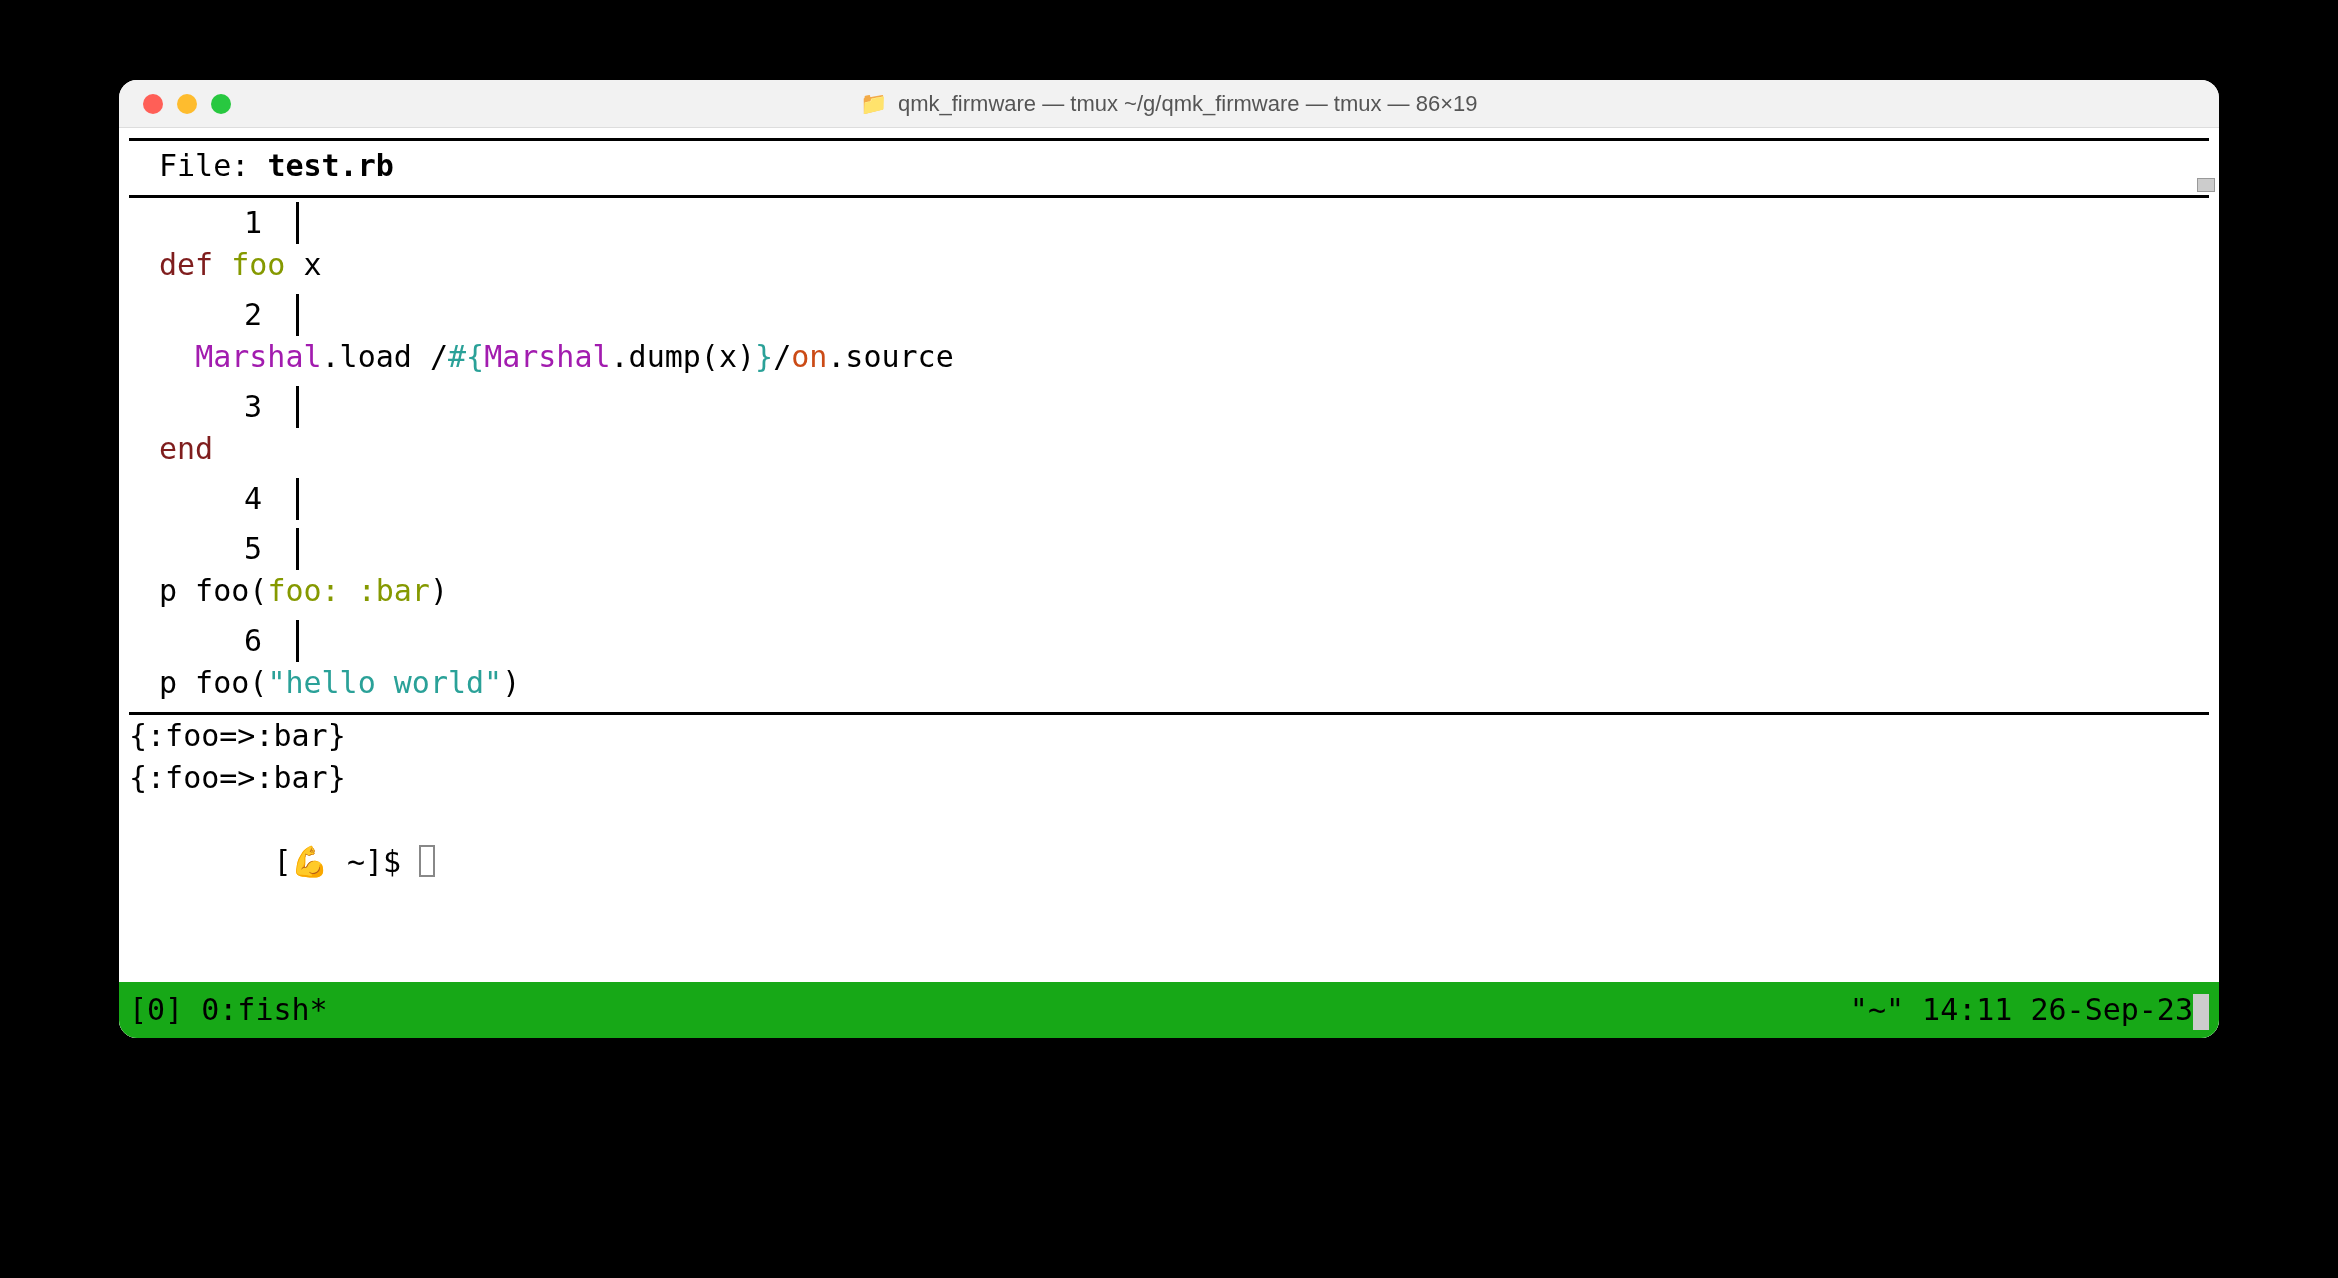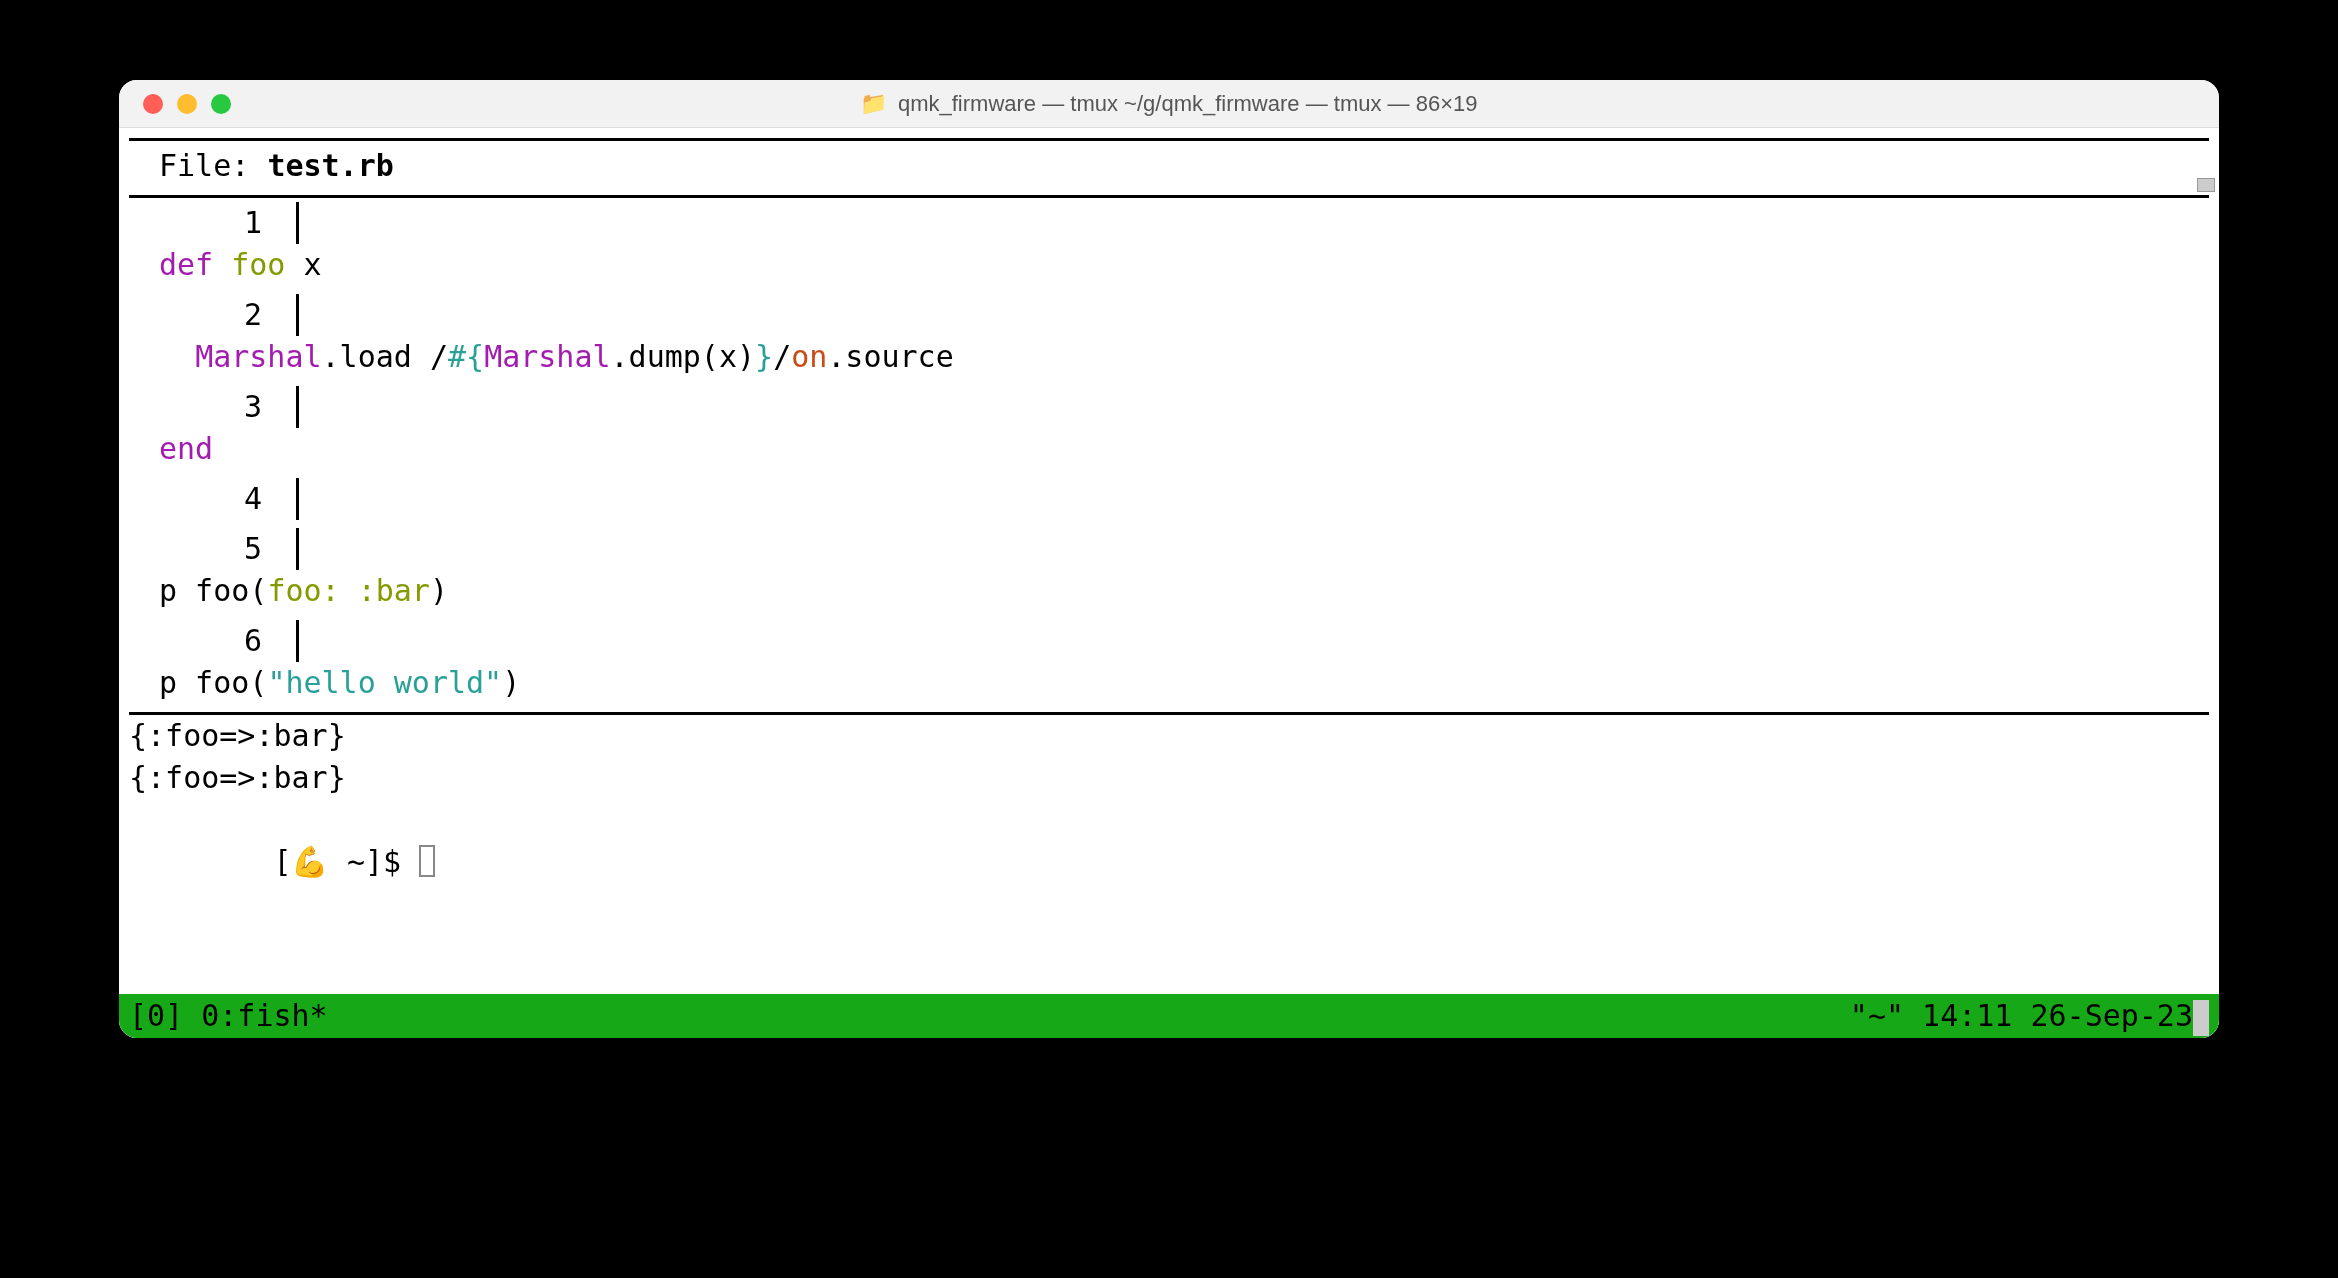--- a/index.html
+++ b/index.html
@@ -73,21 +73,21 @@
     }
     .line {
       white-space: pre;
       padding: 0 10px;
     }
     .prompt-bracket { color: #000; }
     .prompt-path { color: #000; }
     .cmd-blue { color: #3b9dd8; }
     .cmd-cyan { color: #2aa198; }
     .cmd-cyan-u { color: #3b9dd8; text-decoration: underline; text-underline-offset: 4px; }
-    .magenta { color: #a21caf; }
+    .magenta { color: #7f1d1d; }
     .green { color: #859900; }
     .yellow { color: #a21caf; }
     .teal { color: #2aa198; }
     .orange { color: #cb4b16; }
     .black { color: #000; }
     
     .bat-rule {
       border-top: 3px solid #000;
       margin: 4px 10px 0 10px;
     }
@@ -105,21 +105,21 @@
     }
     .bat-row {
       display: flex;
       padding: 4px 10px;
       flex-direction: column;
     }
     .bold { font-weight: bold; }
     .tmux-bar {
       background: #17a817;
       color: #000;
-      height: 44px;
+      height: 56px;
       display: flex;
       align-items: center;
       justify-content: space-between;
       padding: 0 10px;
       font-size: 30px;
       position: absolute;
       bottom: 0;
       left: 0;
       right: 0;
     }

